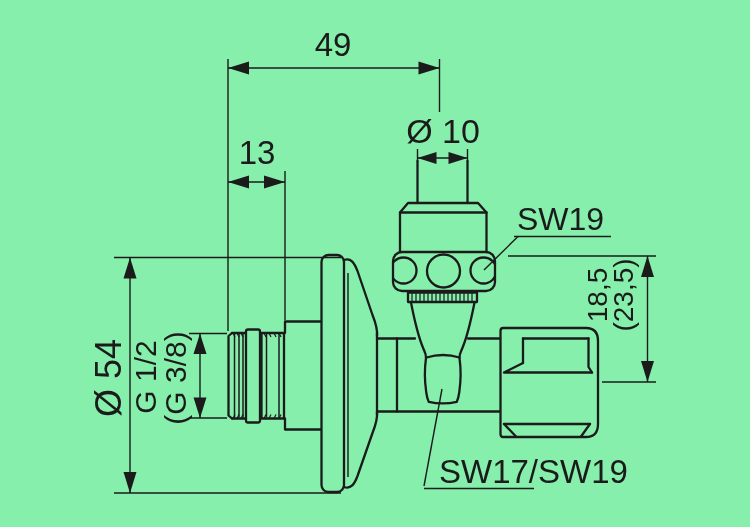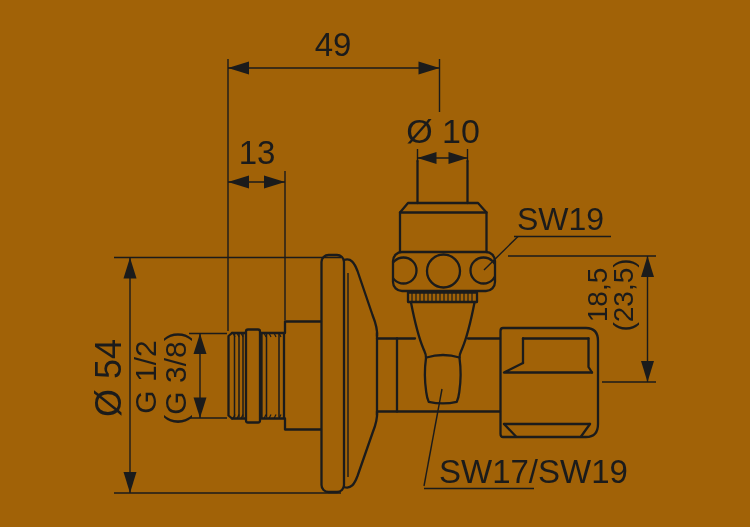--- a/index.html
+++ b/index.html
@@ -1,16 +1,16 @@
 <!DOCTYPE html>
 <html><head>
 <meta charset="utf-8">
 <style>
   html,body{margin:0;padding:0;background:#fff;}
-  .stage{position:relative;width:750px;height:527px;background:#a16207;overflow:hidden;
+  .stage{position:relative;width:750px;height:527px;background:#86efac;overflow:hidden;
          font-family:"Liberation Sans", sans-serif;}
   svg{display:block;}
   text{font-family:"Liberation Sans", sans-serif;fill:#1b1b1b;}
   .dimtxt{font-size:33px;}
   .dimtxt-big{font-size:34px;}
   .rottxt{font-size:30px;}
   .rottxt-sm{font-size:28px;}
   .rottxt-big{font-size:36px;}
   .lbl{font-size:32px;}
   .lbl-big{font-size:33px;}

